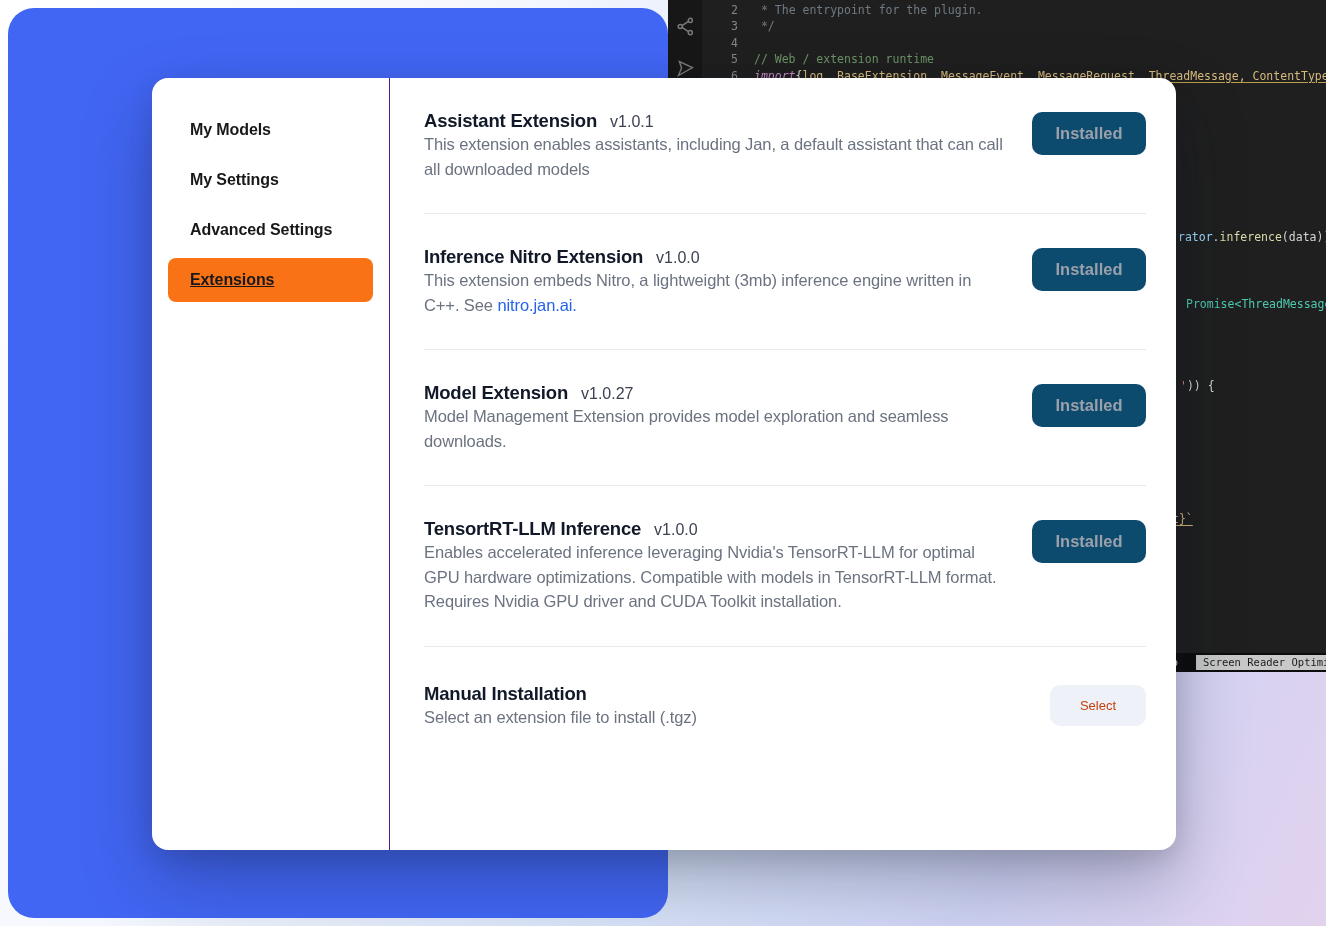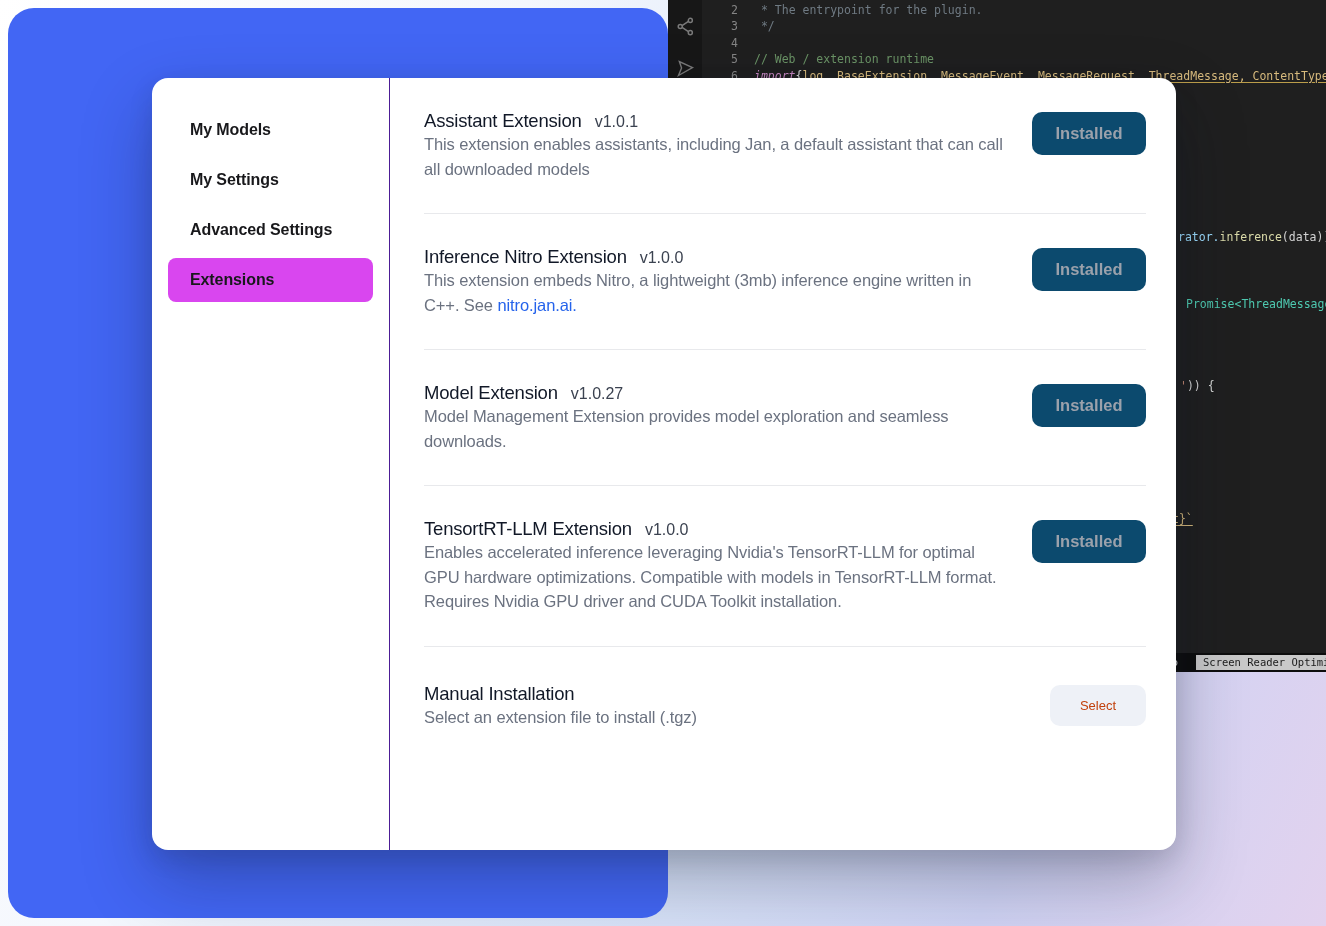--- a/index.html
+++ b/index.html
@@ -103,38 +103,38 @@
   }
   .side-item {
     height: 44px; margin: 0 16px 6px 16px;
     border-radius: 8px;
     display: flex; align-items: center;
     padding-left: 22px;
     font-size: 16px; font-weight: 700; color: #18181b;
     letter-spacing: -0.1px;
     cursor: pointer;
   }
-  .side-item.active { background: #d946ef; }
+  .side-item.active { background: #f97316; text-decoration: underline; }
 
   .content {
     flex: 1;
     padding: 0 30px 0 34px;
     overflow: hidden;
   }
   .section {
     display: flex; justify-content: space-between; align-items: flex-start;
     padding: 32px 0;
     border-bottom: 1px solid #e8e9ec;
   }
   .section.first { padding-top: 32px; }
   .section.last { border-bottom: none; padding-top: 36px; }
   .sec-text { max-width: 585px; }
   .sec-title-row { display: flex; align-items: baseline; }
   .sec-title {
-    font-size: 18.5px; font-weight: 400; color: #111827;
+    font-size: 18.5px; font-weight: 700; color: #111827;
     letter-spacing: -0.2px;
   }
   .sec-version {
     font-size: 16px; font-weight: 400; color: #3b4250;
     margin-left: 13px;
   }
   .sec-desc {
     font-size: 16.5px; line-height: 24.5px;
     color: #6b7280;
     letter-spacing: -0.1px;
@@ -265,21 +265,21 @@
             <span class="sec-version">v1.0.27</span>
           </div>
           <p class="sec-desc">Model Management Extension provides model exploration and seamless downloads.</p>
         </div>
         <button class="btn btn-installed">Installed</button>
       </div>
 
       <div class="section">
         <div class="sec-text">
           <div class="sec-title-row">
-            <span class="sec-title">TensortRT-LLM Extension</span>
+            <span class="sec-title">TensortRT-LLM Inference</span>
             <span class="sec-version">v1.0.0</span>
           </div>
           <p class="sec-desc">Enables accelerated inference leveraging Nvidia's TensorRT-LLM for optimal GPU hardware optimizations. Compatible with models in TensorRT-LLM format. Requires Nvidia GPU driver and CUDA Toolkit installation.</p>
         </div>
         <button class="btn btn-installed">Installed</button>
       </div>
 
       <div class="section last">
         <div class="sec-text">
           <div class="sec-title-row">

